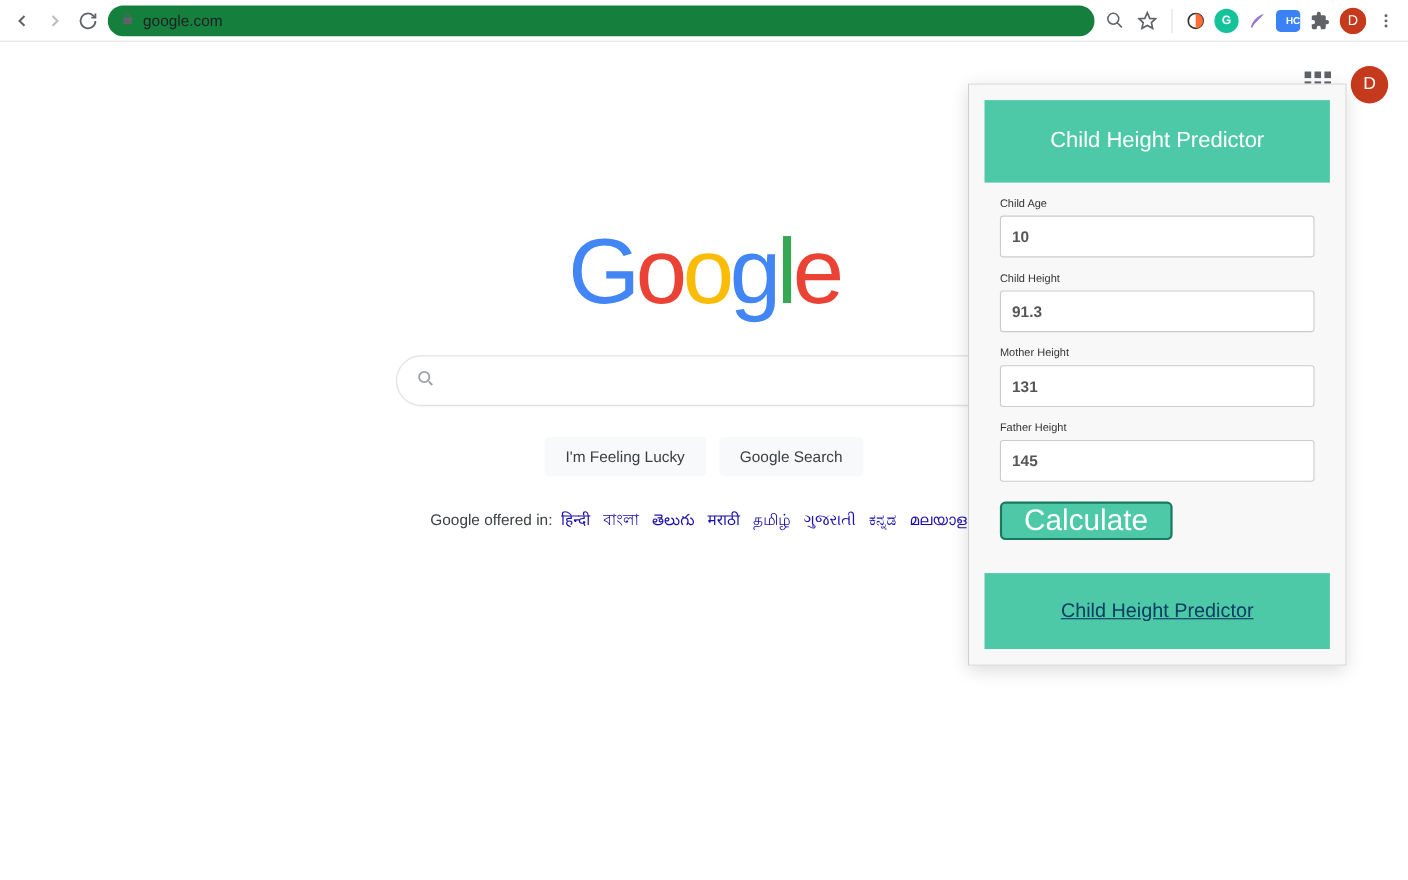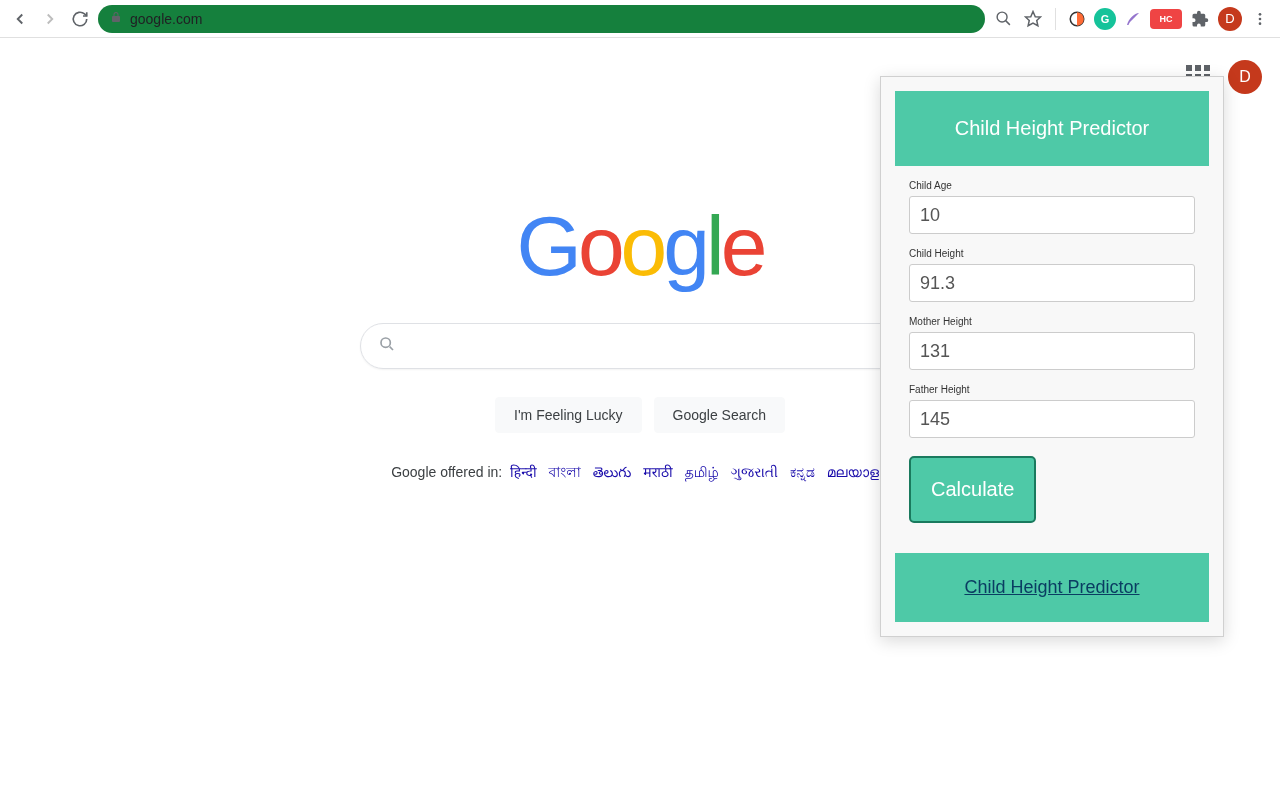--- a/index.html
+++ b/index.html
@@ -25,21 +25,21 @@
   display: flex;
   align-items: center;
   padding: 0 12px;
   gap: 8px;
   color: #202124;
   font-size: 14px;
 }
 .addr-bar .lock { font-size: 12px; }
 .tb-icon { width: 24px; height: 24px; display: flex; align-items: center; justify-content: center; font-size: 16px; color: #5f6368; cursor: pointer; }
 .ext-icon { width: 22px; height: 22px; border-radius: 50%; display: flex; align-items: center; justify-content: center; font-size: 11px; font-weight: bold; }
-.ext-hc { background: #ef4444; color: #fff; border-radius: 4px; width: 32px; height: 20px; font-size: 9px; }
+.ext-hc { background: #3b82f6; color: #fff; border-radius: 4px; width: 22px; height: 20px; font-size: 9px; justify-content: flex-end; }
 .avatar-sm { width: 24px; height: 24px; border-radius: 50%; background: #c5391c; color: #fff; display: flex; align-items: center; justify-content: center; font-size: 13px; font-weight: 500; }
 
 
 .page { position: relative; height: calc(100% - 38px); }
 .g-header { position: absolute; top: 22px; right: 18px; display: flex; align-items: center; gap: 18px; }
 .apps-grid { display: grid; grid-template-columns: repeat(3, 6px); grid-template-rows: repeat(3, 6px); gap: 3px; cursor: pointer; }
 .apps-grid span { background: #5f6368; width: 6px; height: 6px; }
 .avatar-lg { width: 34px; height: 34px; border-radius: 50%; background: #c5391c; color: #fff; display: flex; align-items: center; justify-content: center; font-size: 16px; font-weight: 500; }
 
 .g-main { display: flex; flex-direction: column; align-items: center; padding-top: 160px; }
@@ -86,32 +86,33 @@
   font-weight: 400;
 }
 .field { margin: 14px 14px 0 14px; }
 .field label { display: block; font-size: 10px; color: #333; margin-bottom: 5px; }
 .field input {
   width: 100%;
   height: 38px;
   border: 1px solid #ccc;
   border-radius: 3px;
   padding: 0 10px;
-  font-size: 18px;
+  font-size: 14px;
   color: #555;
   background: #fff;
+  font-weight: bold;
 }
 .calc-btn {
   margin: 18px 14px 30px 14px;
   background: #4ec9a7;
   border: 2px solid #1a7a5e;
   border-radius: 5px;
   color: #fff;
-  font-size: 20px;
-  padding: 20px 20px;
+  font-size: 27px;
+  padding: 0 20px;
   cursor: pointer;
   display: inline-block;
 }
 .popup-footer {
   background: #4ec9a7;
   text-align: center;
   padding: 24px 0;
 }
 .popup-footer a { color: #0a3d62; font-size: 18px; text-decoration: underline; }
 </style>

